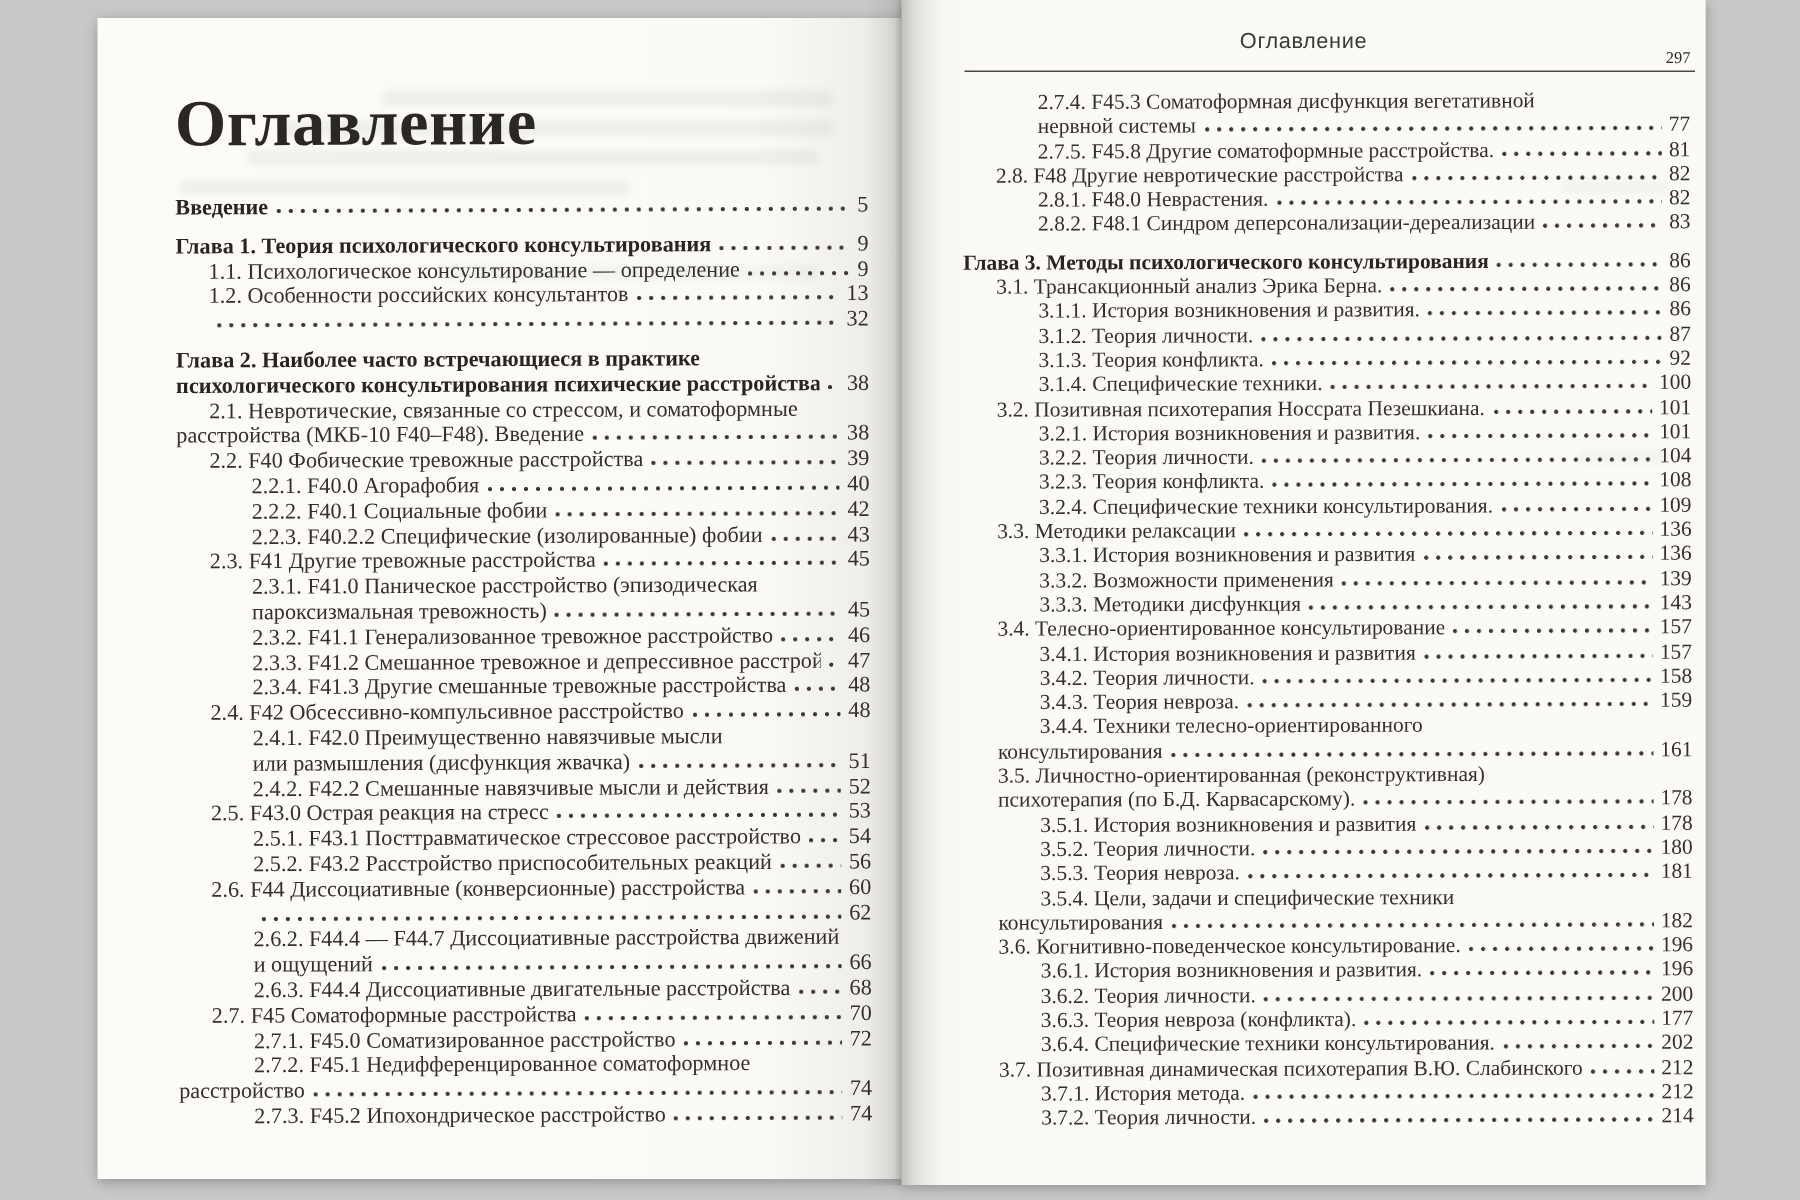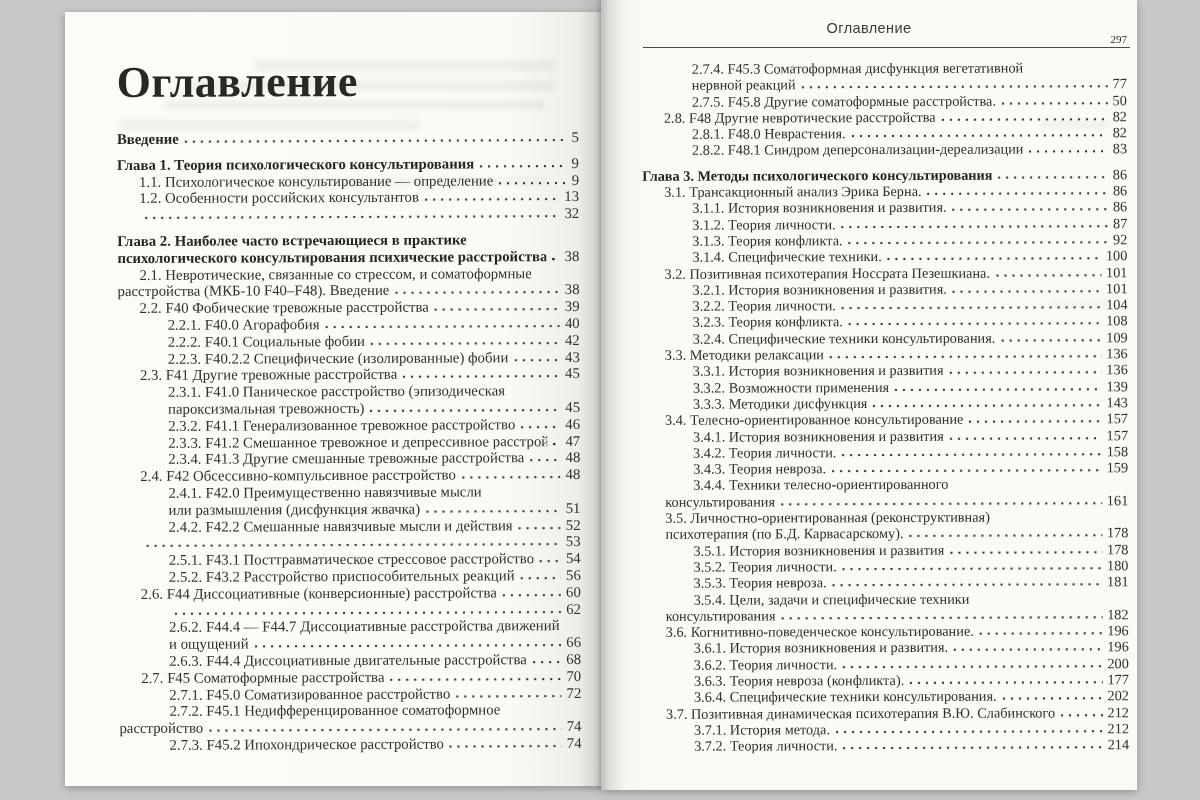--- a/index.html
+++ b/index.html
@@ -227,20 +227,21 @@
             <span class="t">или размышления (дисфункция жвачка)</span>
             <span class="dots"></span>
             <span class="pg">51</span>
           </div>
           <div class="toc-row ind2">
             <span class="t">2.4.2. F42.2 Смешанные навязчивые мысли и действия</span>
             <span class="dots"></span>
             <span class="pg">52</span>
           </div>
           <div class="toc-row ind1">
+            <span class="t">2.5. F43.0 Острая реакция на стресс</span>
             <span class="dots"></span>
             <span class="pg">53</span>
           </div>
           <div class="toc-row ind2">
             <span class="t">2.5.1. F43.1 Посттравматическое стрессовое расстройство</span>
             <span class="dots"></span>
             <span class="pg">54</span>
           </div>
           <div class="toc-row ind2">
             <span class="t">2.5.2. F43.2 Расстройство приспособительных реакций</span>
@@ -300,28 +301,28 @@
     <div class="rp-head">
       <div class="head-center">Оглавление</div>
       <div class="head-num">297</div>
     </div>
     <div class="rp-rule"></div>
     <div class="rp-inner">
         <div class="toc-row ind2">
           <span class="t">2.7.4. F45.3 Соматоформная дисфункция вегетативной</span>
         </div>
         <div class="toc-row ind2">
-          <span class="t">нервной реакций</span>
+          <span class="t">нервной системы</span>
           <span class="dots"></span>
           <span class="pg">77</span>
         </div>
         <div class="toc-row ind2">
           <span class="t">2.7.5. F45.8 Другие соматоформные расстройства.</span>
           <span class="dots"></span>
-          <span class="pg">50</span>
+          <span class="pg">81</span>
         </div>
         <div class="toc-row ind1">
           <span class="t">2.8. F48 Другие невротические расстройства</span>
           <span class="dots"></span>
           <span class="pg">82</span>
         </div>
         <div class="toc-row ind2">
           <span class="t">2.8.1. F48.0 Неврастения.</span>
           <span class="dots"></span>
           <span class="pg">82</span>

